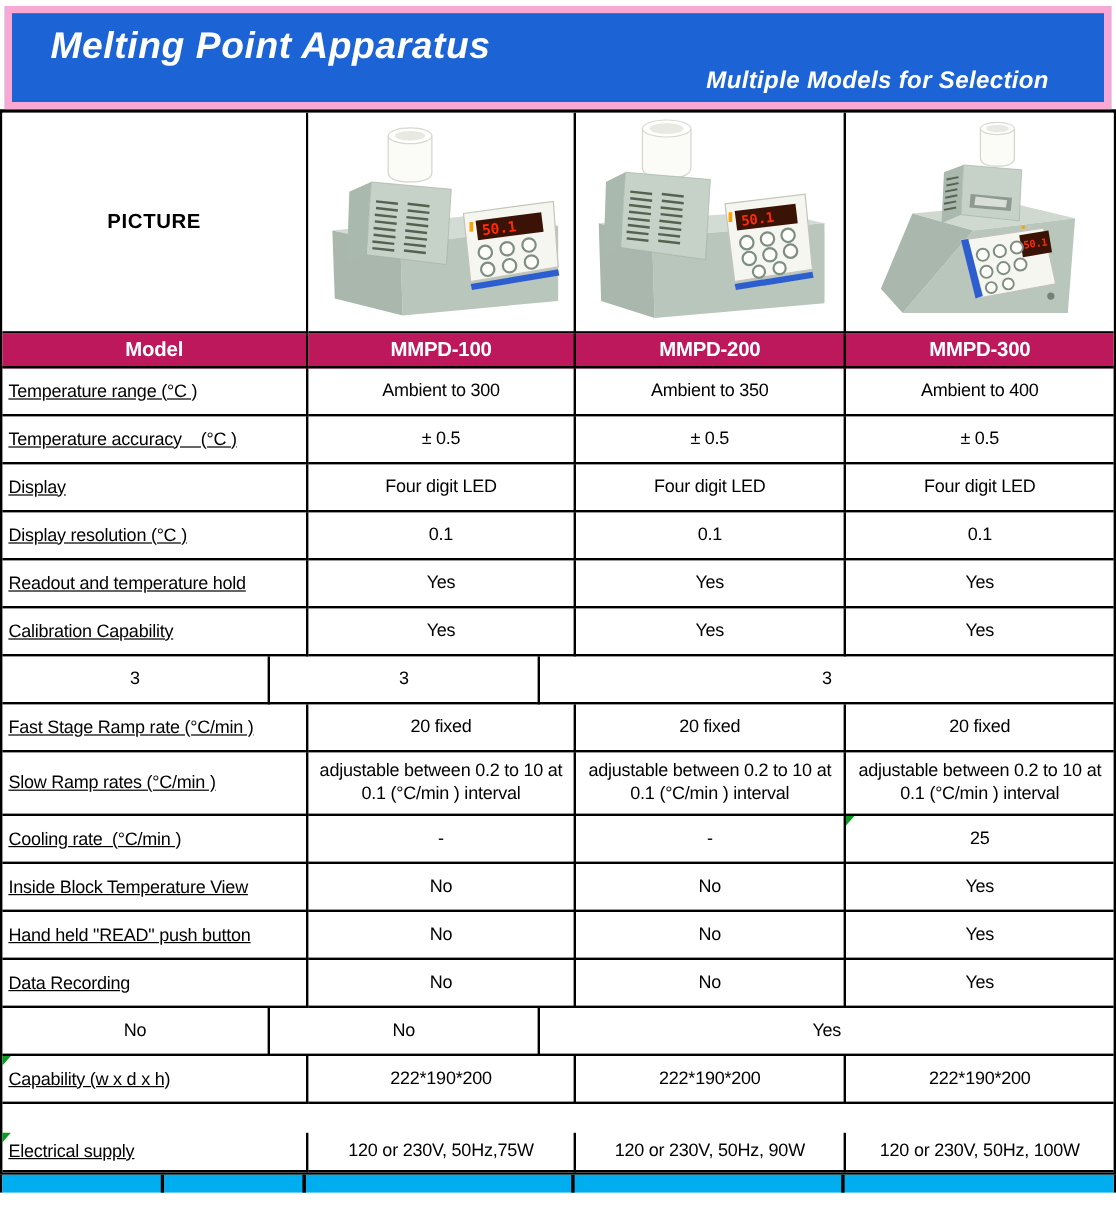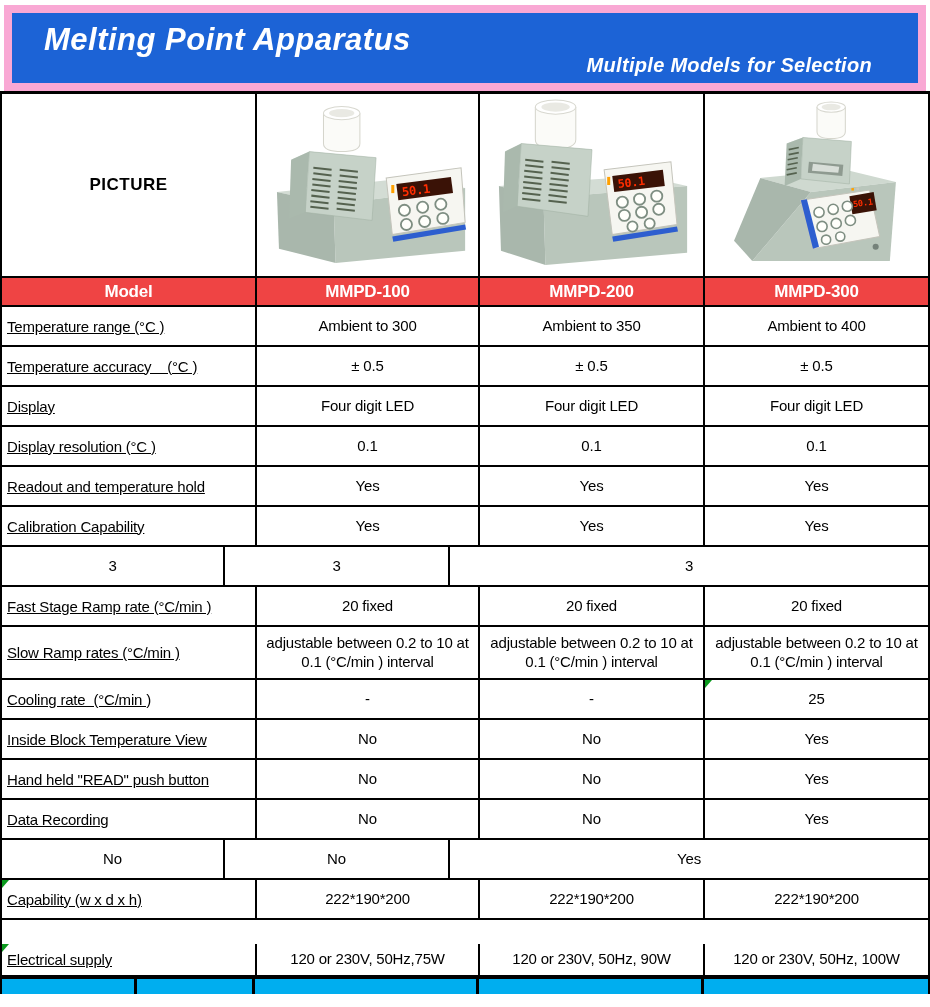--- a/index.html
+++ b/index.html
@@ -1,42 +1,42 @@
 <!DOCTYPE html>
 <html><head>
 <meta charset="utf-8">
 <style>
   * { box-sizing: border-box; }
   html,body { margin:0; padding:0; background:#fff; }
   body { width:930px; font-family:"Liberation Sans", sans-serif; color:#000; }
 
   
   .banner { position:relative; margin:5px 4px 0 4px; height:86px;
-            background:#1C63D6; border:8px solid #f9a8d4; }
+            background:#1C63D6; border:6px solid #f9a8d4; }
   .banner-title { position:absolute; left:32px; top:9px; color:#fff;
             font-style:italic; font-weight:700; font-size:31px; letter-spacing:0.5px; }
   .banner-subtitle { position:absolute; right:46px; bottom:6px; color:#fff;
             font-style:italic; font-weight:700; font-size:20px; letter-spacing:0.3px; }
 
   
   .sheet-table { border:2px solid #000; border-top-width:3px; }
   .row { display:flex; }
   .cell { border-right:2px solid #000; border-bottom:2px solid #000;
           display:flex; align-items:center; justify-content:center;
           font-size:15px; letter-spacing:-0.2px; position:relative; }
   .cell:last-child { border-right:none; }
   .col-label { width:255px; }
   .col-a { width:223px; }
   .col-b { width:225px; }
   .col-c { flex:1; }
 
   .picture-row .cell { height:184px; background:#fff; }
   .picture-label { font-weight:700; font-size:17px; letter-spacing:0.5px; }
 
-  .model-row .cell { height:29px; background:#ef4444; color:#fff;
+  .model-row .cell { height:29px; background:#be185d; color:#fff;
                      font-weight:700; font-size:17px; }
 
   .spec-row .cell { height:40px; }
   .spec-row.tall .cell { height:53px; }
   .spec-row.short .cell { height:33px;margin-top:24px; }
 
   .label-cell { justify-content:flex-start; padding-left:5px; padding-right:2px;
                 white-space:pre-wrap;text-decoration:underline; }
   .value-cell { text-align:center; padding:0 5px; line-height:1.22; }
 

